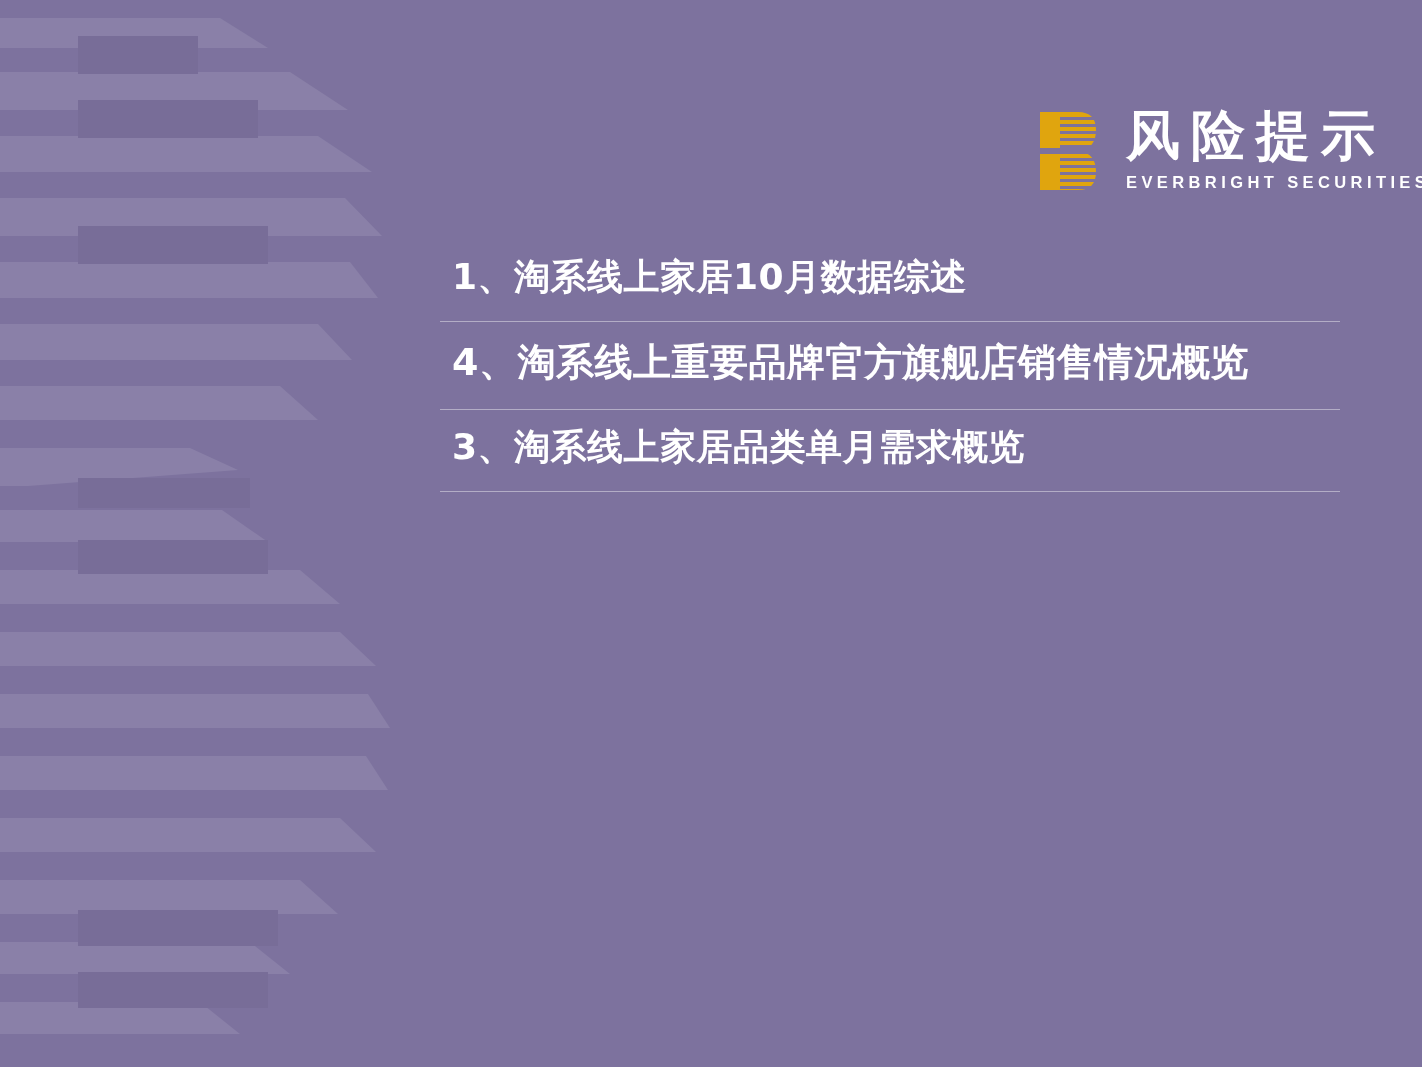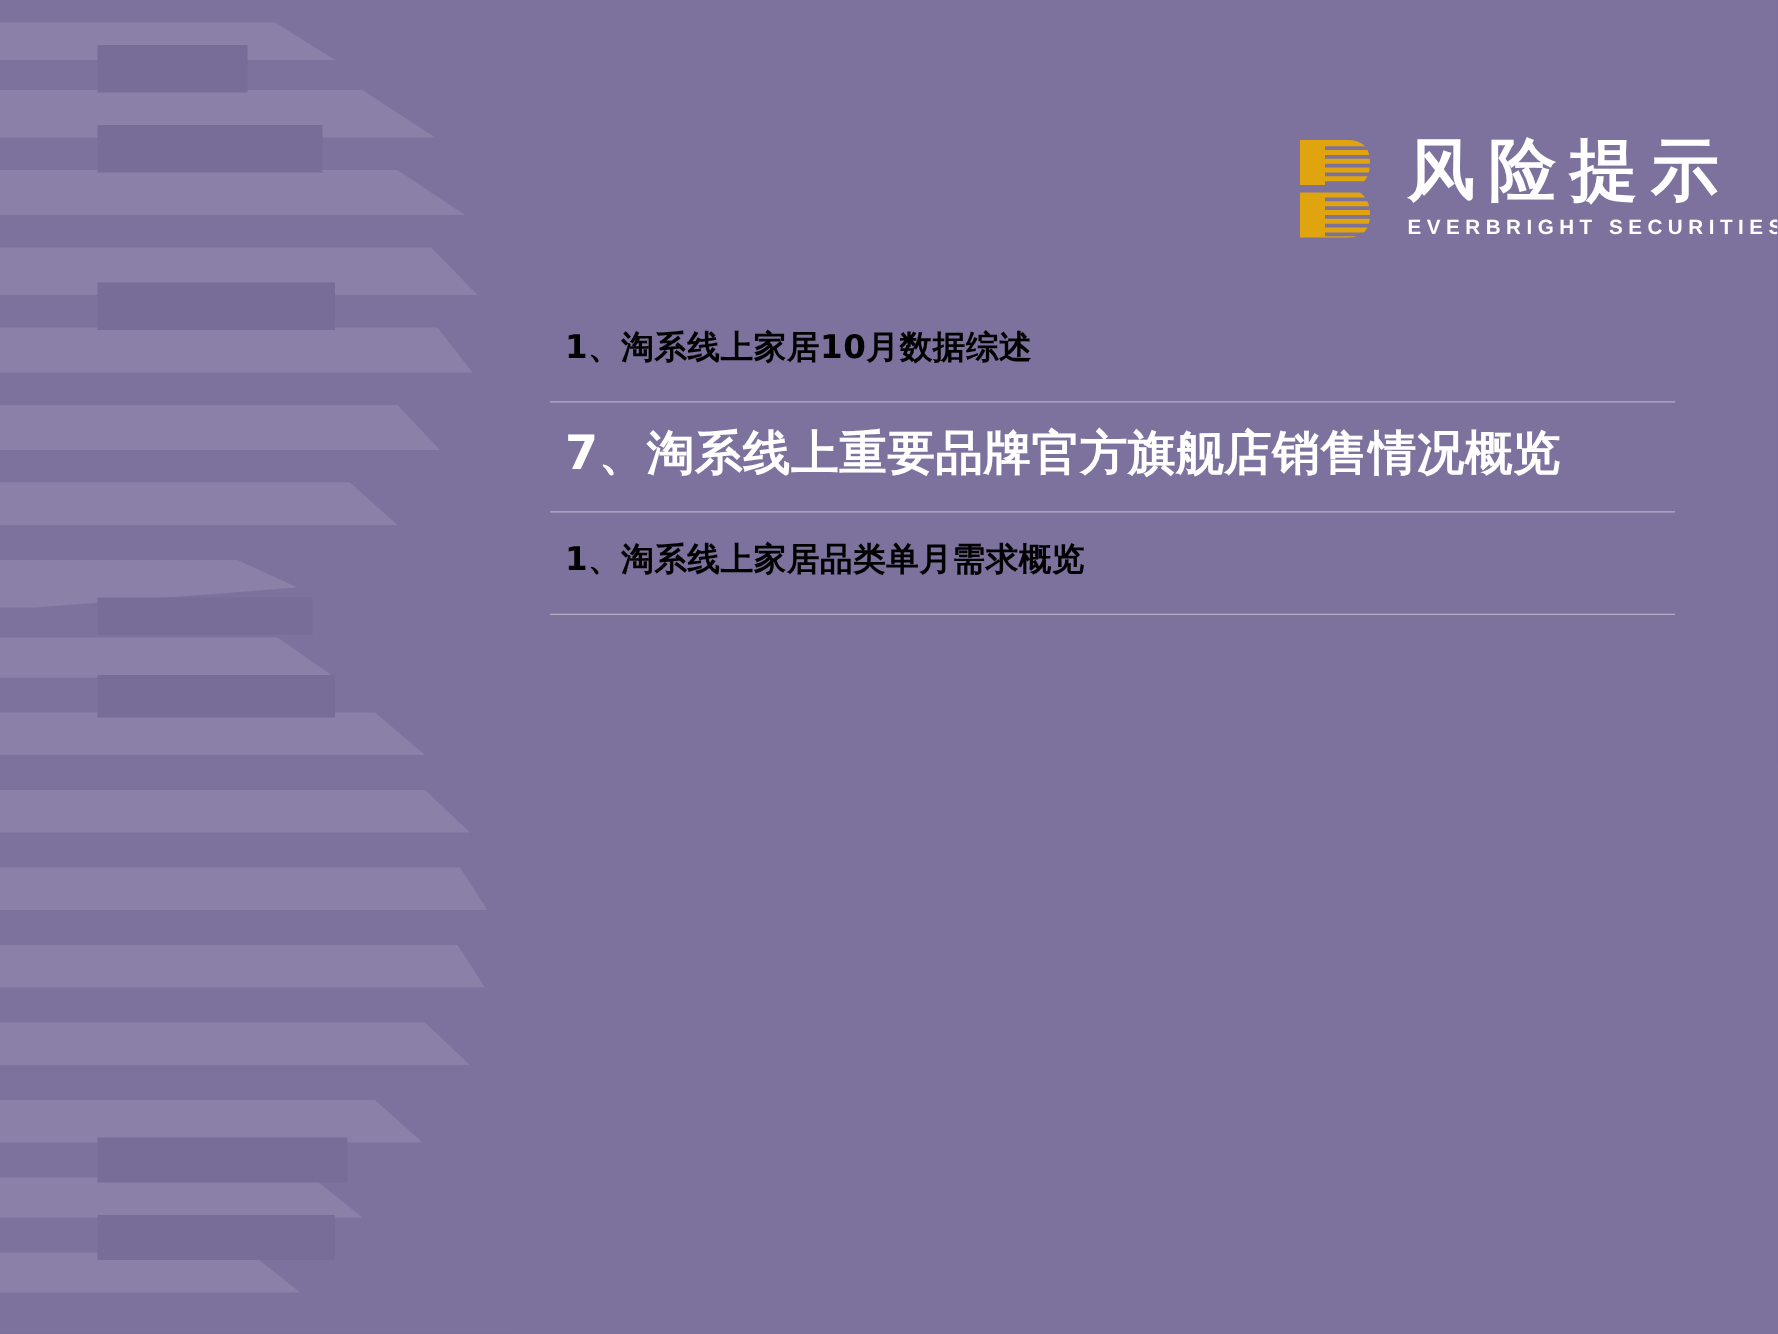--- a/index.html
+++ b/index.html
@@ -78,22 +78,22 @@
   .agenda-item {
     position: relative;
     border-bottom: 1px solid rgba(255,255,255,0.42);
     padding: 7px 0 14px 0;
     height: 82px;
     box-sizing: border-box;
     display: flex;
     align-items: center;
   }
   .agenda-label {
-    color: #000000;
-    font-size: 26px;
+    color: #ffffff;
+    font-size: 36px;
     font-weight: 700;
     letter-spacing: 0.5px;
     padding-left: 12px;
     white-space: nowrap;
     font-family: "DejaVu Sans", "Liberation Sans", sans-serif;
   }
   .agenda-item.active {
     height: 88px;
   }
   .agenda-item.active .agenda-label {
@@ -161,24 +161,24 @@
     </div>
   </div>
 
   <div class="agenda">
 
     <div class="agenda-item">
       <div class="agenda-label">1、淘系线上家居10月数据综述</div>
     </div>
 
     <div class="agenda-item active">
-      <div class="agenda-label">7、淘系线上重要品牌官方旗舰店销售情况概览</div>
+      <div class="agenda-label">4、淘系线上重要品牌官方旗舰店销售情况概览</div>
     </div>
 
     <div class="agenda-item">
-      <div class="agenda-label">1、淘系线上家居品类单月需求概览</div>
+      <div class="agenda-label">3、淘系线上家居品类单月需求概览</div>
     </div>
 
 
 
   </div>
 
 </div>
 
 </body></html>

